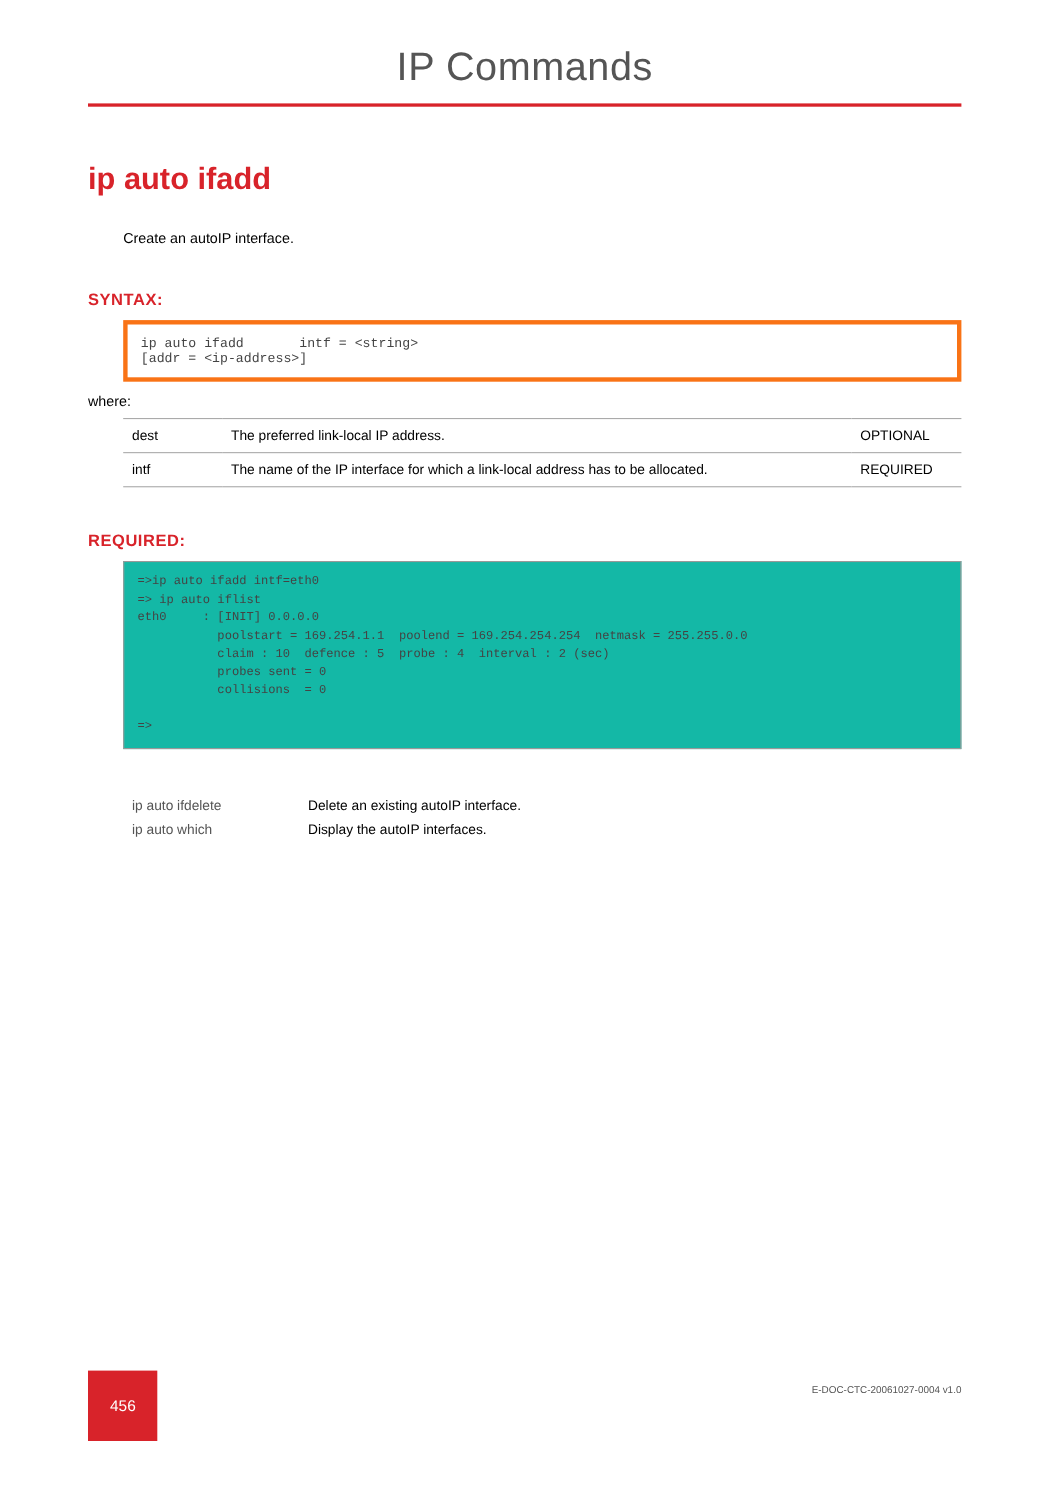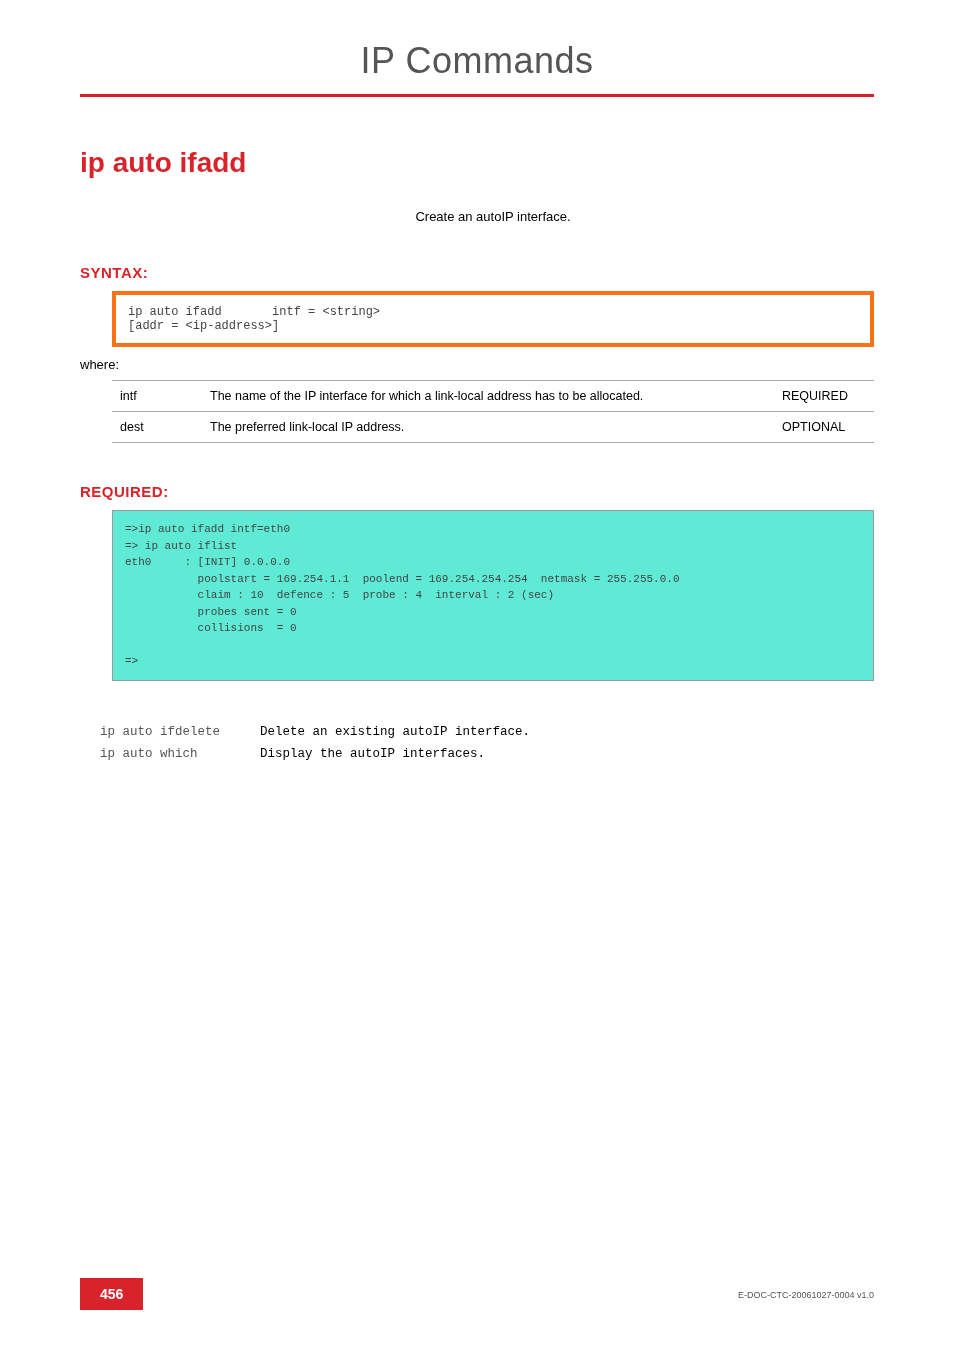--- a/index.html
+++ b/index.html
@@ -28,21 +28,20 @@
       color: #d8232a;
       font-size: 28px;
       font-weight: bold;
       margin-bottom: 30px;
       font-stretch: condensed;
     }
     .description {
       margin-left: 32px;
       font-size: 13px;
       margin-bottom: 40px;
-      text-align: center;
     }
     .section-heading {
       color: #d8232a;
       font-size: 15px;
       font-weight: bold;
       letter-spacing: 0.5px;
       margin-bottom: 10px;
       font-stretch: condensed;
     }
     .syntax-box {
@@ -77,34 +76,33 @@
     }
     .params-table td:first-child {
       width: 90px;
     }
     .params-table td:last-child {
       width: 100px;
       text-align: left;
     }
     .example-box {
       border: 1px solid #999;
-      background: #5eead4;
+      background: #14b8a6;
       padding: 10px 12px;
       font-family: "Courier New", monospace;
       font-size: 11px;
       color: #444;
       margin-left: 32px;
       margin-bottom: 40px;
       white-space: pre;
       line-height: 1.5;
     }
     .related-table {
-      margin-left: 20px;
+      margin-left: 40px;
       border-collapse: collapse;
-      font-family: Liberation Mono, monospace;
     }
     .related-table td {
       padding: 4px 0;
       font-size: 12.5px;
       vertical-align: top;
     }
     .related-table td:first-child {
       width: 160px;
       color: #555;
     }
@@ -112,23 +110,23 @@
       position: absolute;
       bottom: 40px;
       left: 0;
       right: 0;
       padding: 0 80px;
     }
     .page-number-box {
       display: inline-block;
       background: #d8232a;
       color: #fff;
-      font-weight: bold;
+      font-weight: normal;
       font-size: 14px;
-      padding: 8px 20px;
+      padding: 24px 20px;
     }
     .doc-id {
       float: right;
       font-size: 9px;
       color: #555;
       margin-top: 12px;
       margin-left: 31px;
     }
   </style>
 </head>
@@ -143,28 +141,28 @@
 
   <div class="section-heading">SYNTAX:</div>
   <div class="syntax-box"><span>ip auto ifadd</span>       <span>intf = &lt;string&gt;
 [addr = &lt;ip-address&gt;]</span></div>
 
   <div class="where-label">where:</div>
 
   <table class="params-table">
     <tbody>
         <tr>
+      <td>dest</td>
+      <td>The preferred link-local IP address.</td>
+      <td>OPTIONAL</td>
+    </tr>
+    <tr>
       <td>intf</td>
       <td>The name of the IP interface for which a link-local address has to be allocated.</td>
       <td>REQUIRED</td>
-    </tr>
-    <tr>
-      <td>dest</td>
-      <td>The preferred link-local IP address.</td>
-      <td>OPTIONAL</td>
     </tr>
   </tbody>
     </table>
 
   <div class="section-heading">REQUIRED:</div>
   <div class="example-box">=&gt;ip auto ifadd intf=eth0
 =&gt; ip auto iflist
 eth0     : [INIT] 0.0.0.0
            poolstart = 169.254.1.1  poolend = 169.254.254.254  netmask = 255.255.0.0
            claim : 10  defence : 5  probe : 4  interval : 2 (sec)

